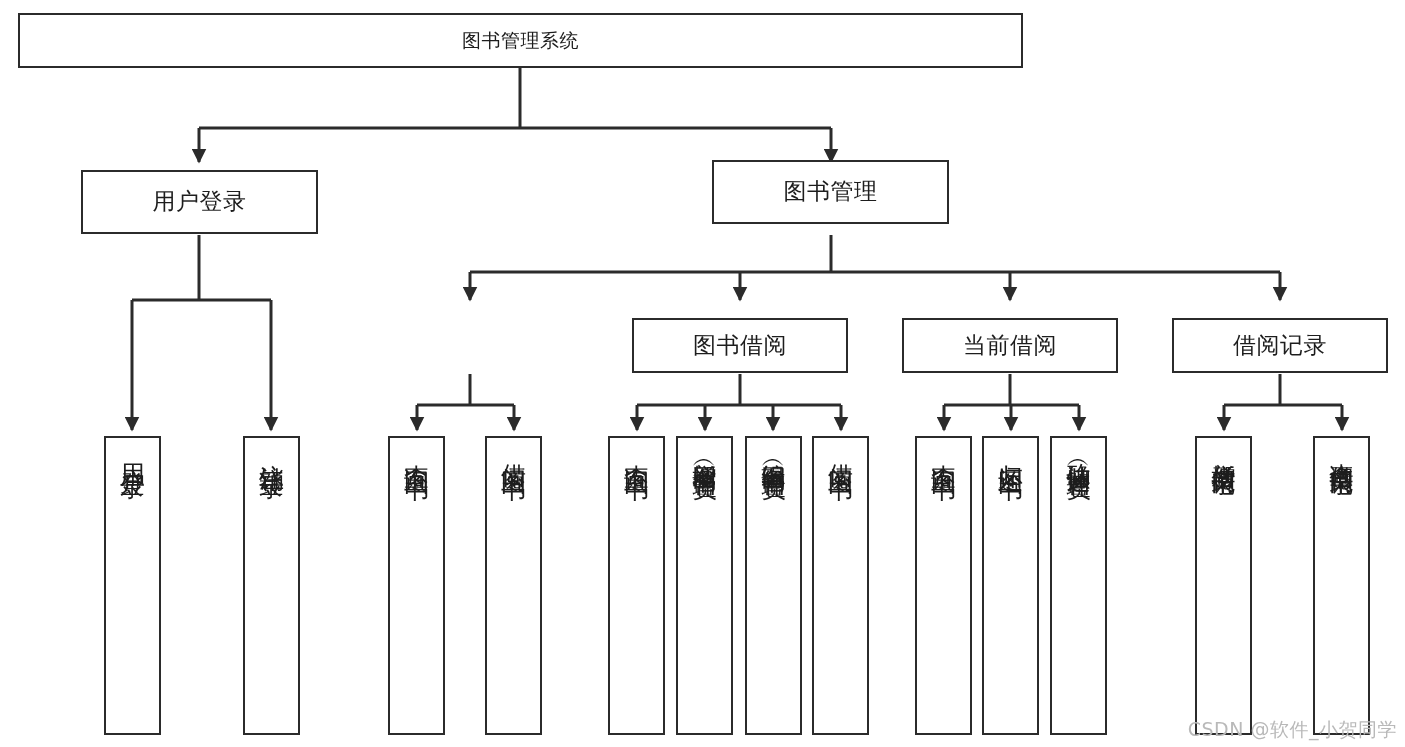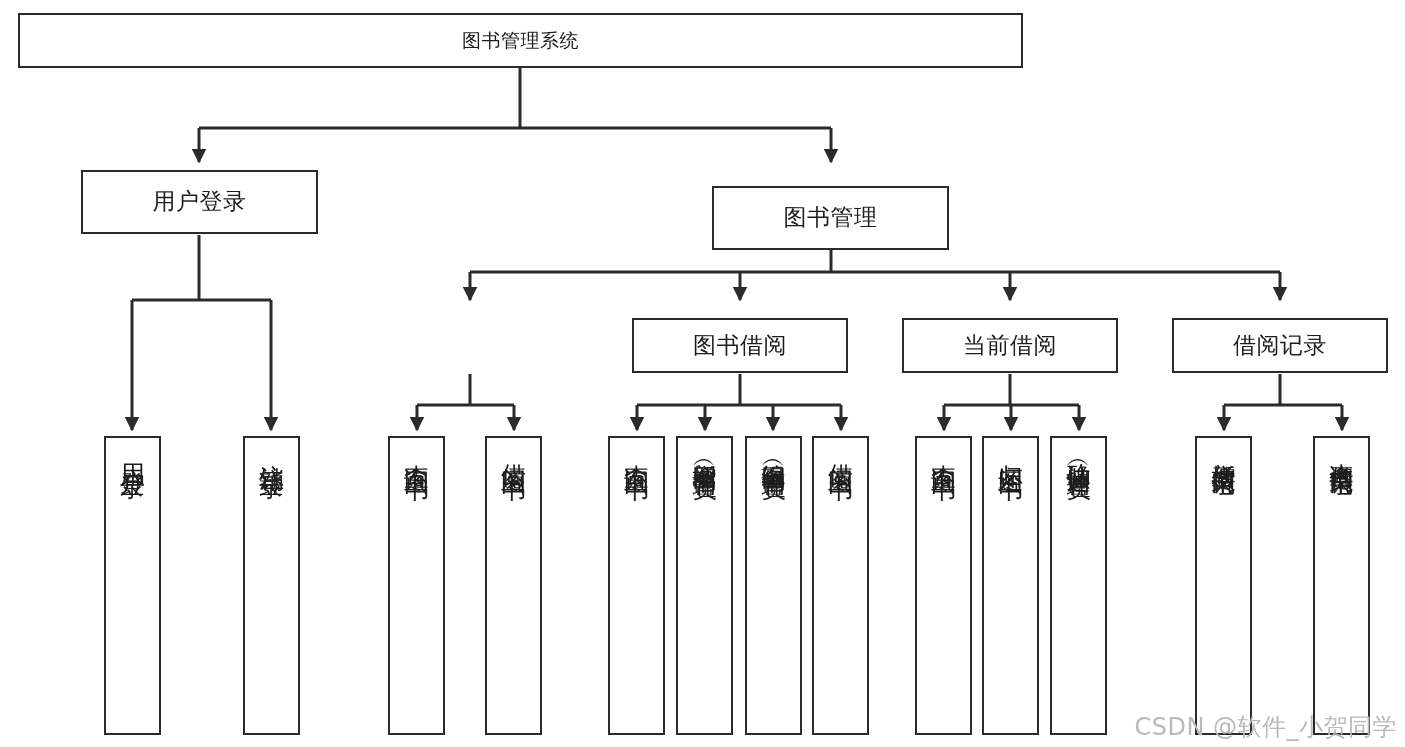--- a/index.html
+++ b/index.html
@@ -68,21 +68,21 @@
     white-space: nowrap;
   }
   .node.leaf.tall-text .label {
     font-size: 24px;
     letter-spacing: 2px;
   }
   #watermark {
     position: absolute;
     right: 8px;
     bottom: 4px;
-    font-size: 24px;
+    font-size: 19px;
     color: #b9b9b9;
     letter-spacing: 0.5px;
     white-space: nowrap;
     user-select: none;
   }
 </style>
 </head>
 <body>
 
 <div id="diagram-root">
@@ -138,21 +138,21 @@
     </g>
   </svg>
 
   <div class="node root" style="left:18px; top:13px; width:1005px; height:55px;">
     <span class="label">图书管理系统</span>
   </div>
 
   <div class="node branch" style="left:81px; top:170px; width:237px; height:64px;">
     <span class="label">用户登录</span>
   </div>
-  <div class="node branch" style="left:712px; top:186px; width:237px; height:64px;">
+  <div class="node branch" style="left:712px; top:160px; width:237px; height:64px;">
     <span class="label">图书管理</span>
   </div>
 
   <div class="node branch" style="left:902px; top:318px; width:216px; height:55px;">
     <span class="label">当前借阅</span>
   </div>
   <div class="node branch" style="left:632px; top:318px; width:216px; height:55px;">
     <span class="label">图书借阅</span>
   </div>
   <div class="node branch" style="left:1172px; top:318px; width:216px; height:55px;">

